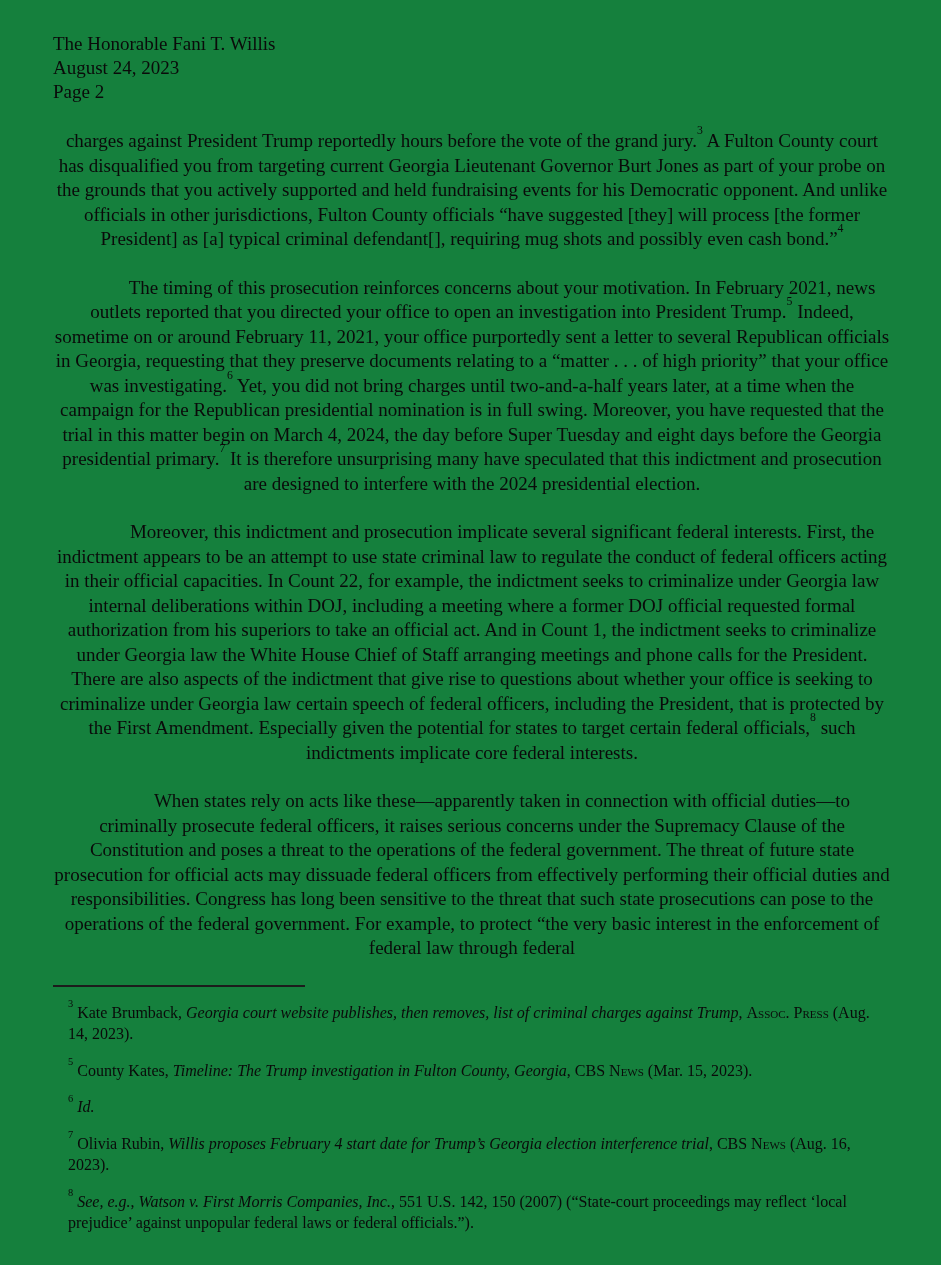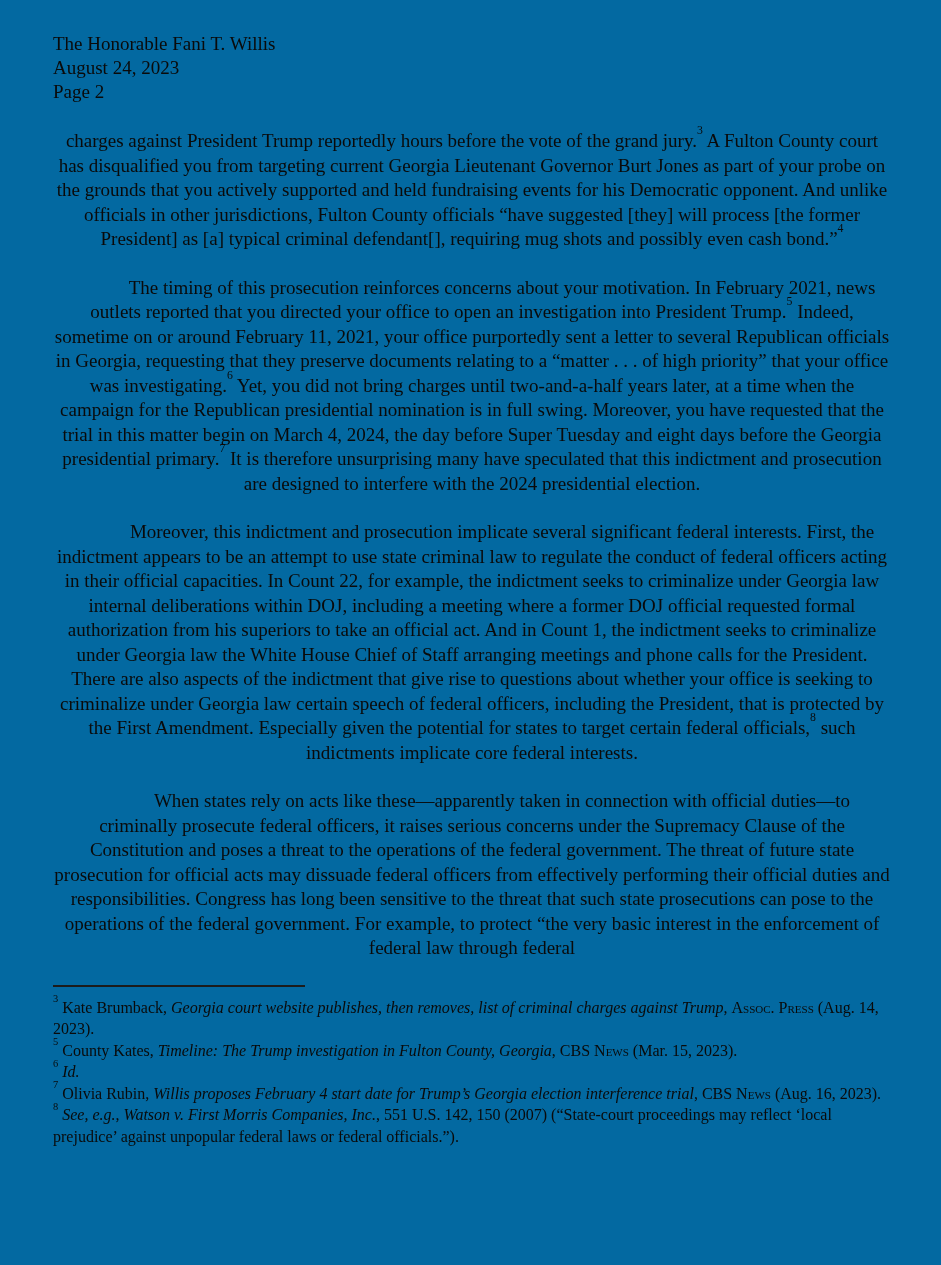--- a/index.html
+++ b/index.html
@@ -1,19 +1,19 @@
 <!DOCTYPE html>
 <html><head>
 <meta charset="utf-8">
 <style>
   html, body { margin: 0; padding: 0; background: #ffffff; }
   .page {
     width: 941px;
     height: 1265px;
-    background: #0369a1;
+    background: #15803d;
     box-sizing: border-box;
     padding: 32px 50px 0 53px;
     font-family: "Liberation Serif", serif;
     color: #0a0a0a;
     overflow: hidden;
     position: relative;
   }
   .letter-header {
     font-size: 19px;
     line-height: 24px;
@@ -35,21 +35,21 @@
   .footnotes {
     font-size: 16px;
     line-height: 21.5px;
   }
   .fn-sep {
     width: 252px;
     height: 0;
     border-top: 2px solid #1c1c1c;
     margin: 4px 0 10px 0;
   }
-  .fn { margin: 0; }
+  .fn { margin: 15px; }
   .fn sup {
     font-size: 0.65em;
     line-height: 0;
     position: relative;
     top: -0.4em;
   }
   .it { font-style: italic; }
   .sc { font-variant: small-caps; }
 </style>
 </head>

